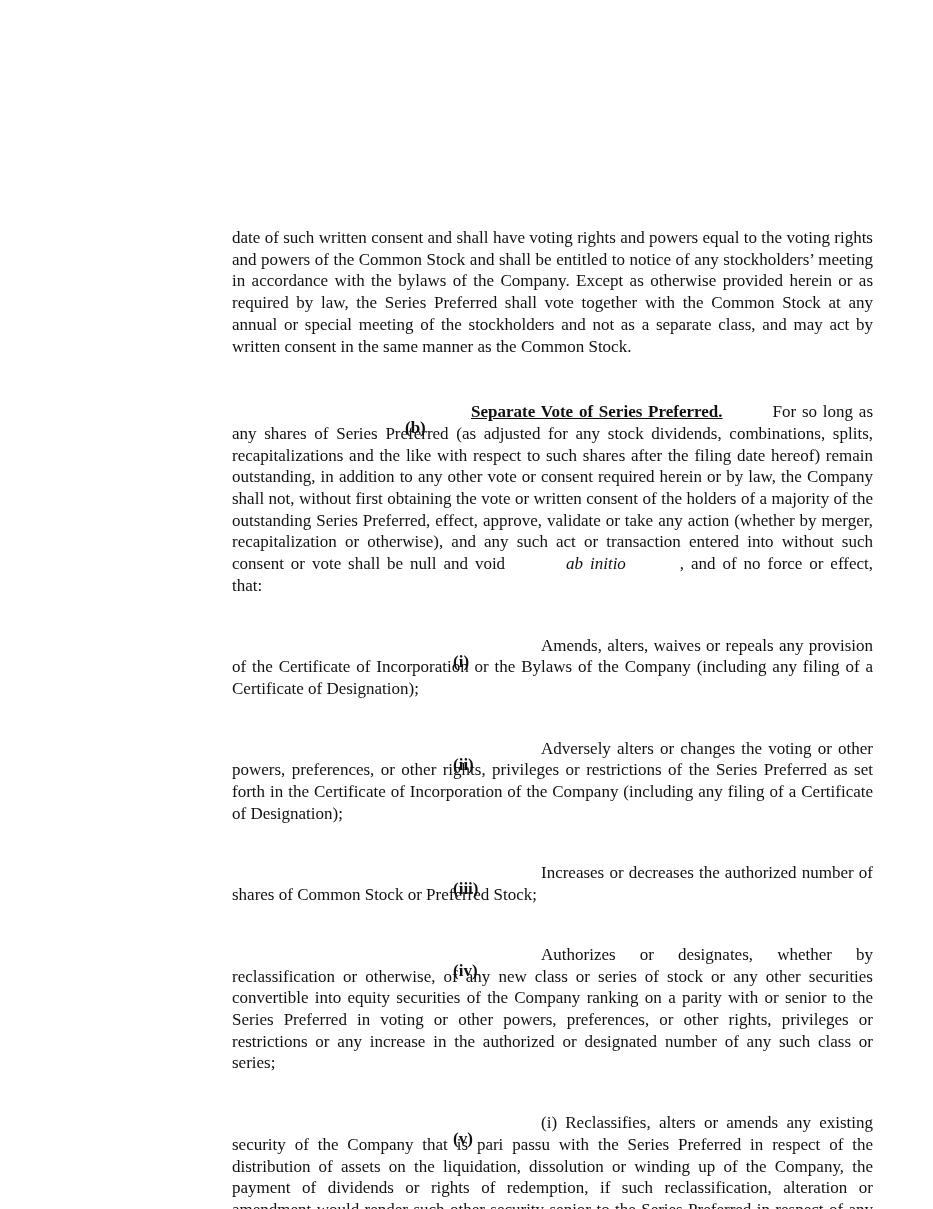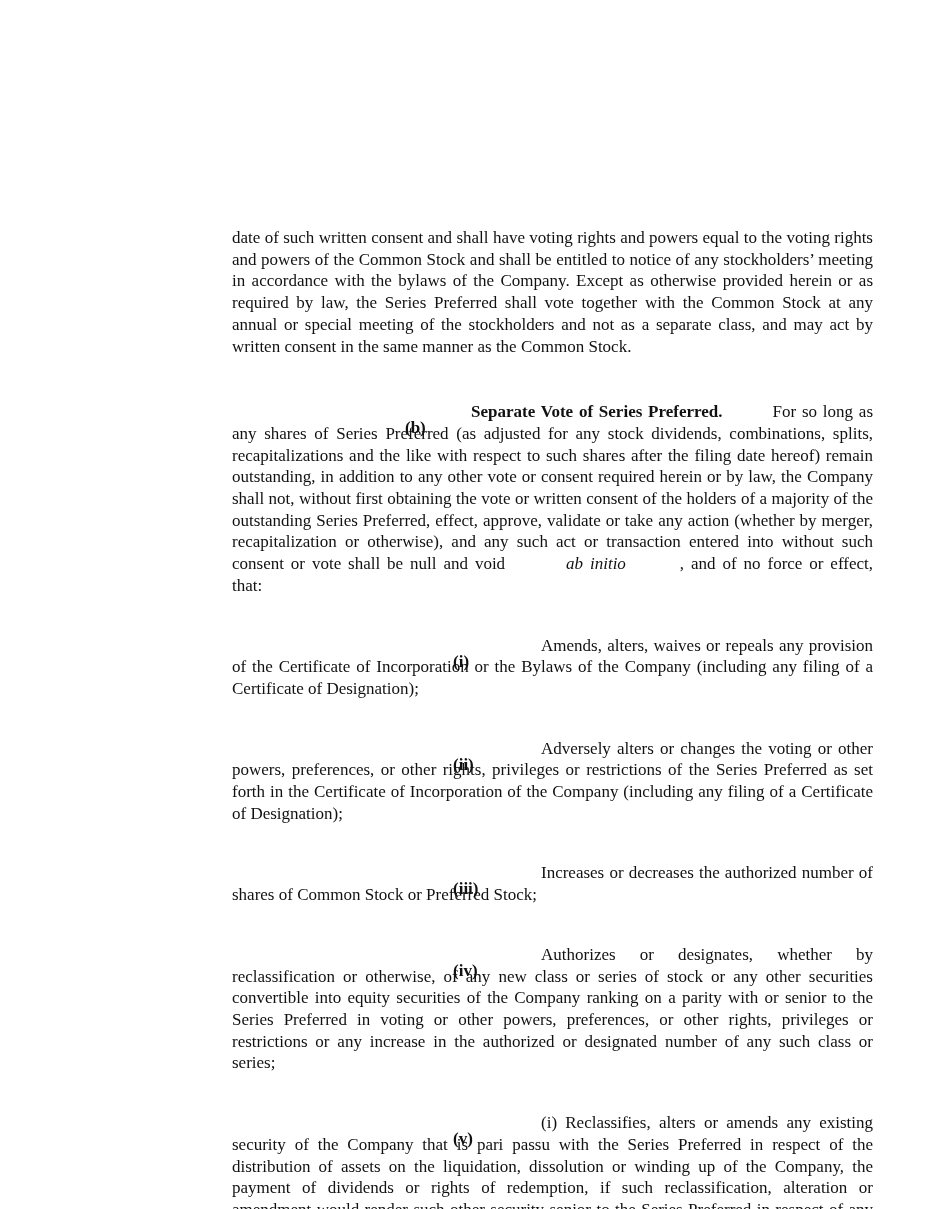--- a/index.html
+++ b/index.html
@@ -35,20 +35,21 @@
     text-indent: 0;
   }
   .para-b {
     text-indent: 212px;
     margin-top: 22px;
   }
   .para-b .label { left: 157px; }
   .para-b .heading {
     font-weight: bold;
     padding-right: 7px;
+    text-decoration: underline;
   }
   .para-item {
     text-indent: 282px;
     margin-top: 16px;
   }
   .para-item .label { left: 205px; }
   .page-number {
     position: absolute;
     left: 108px;
     top: 1112px;

